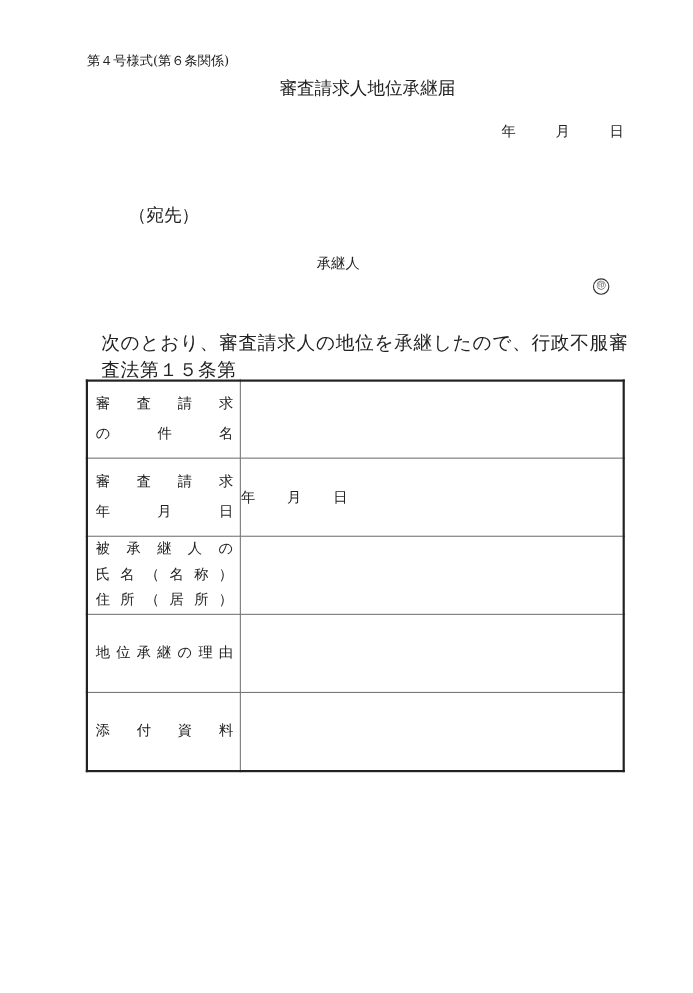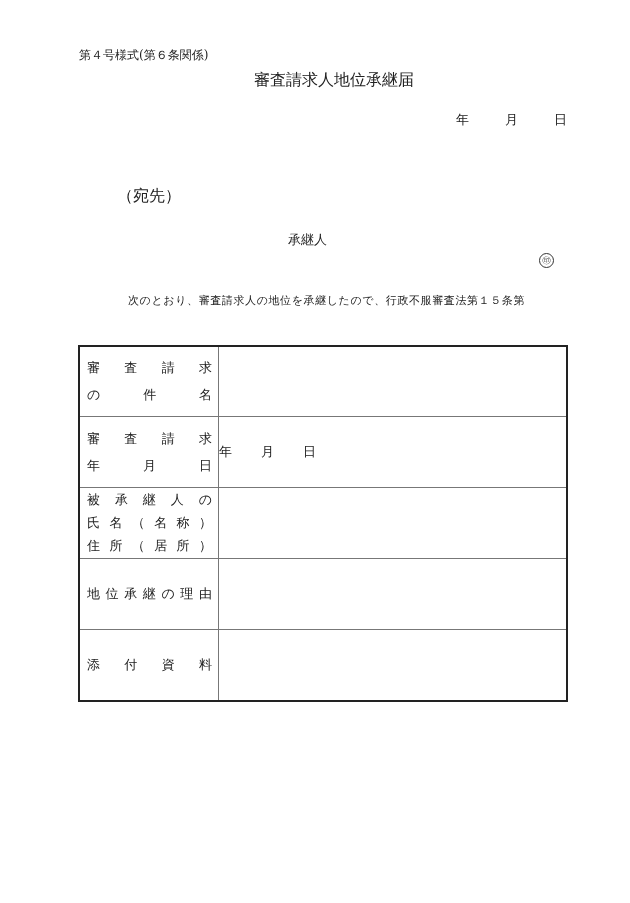--- a/index.html
+++ b/index.html
@@ -10,21 +10,21 @@
   }
   .abs { position:absolute; white-space:nowrap; }
   .form-number { left:79px; top:47px; font-size:12px; }
   .title { left:254px; top:70px; font-size:16px; }
   .date-line { left:456px; top:111px; font-size:13px; }
   .date-line span { display:inline-block; }
   .addressee { left:117px; top:158px; font-size:16px;margin-top:28px; }
   .successor { left:288px; top:231px; font-size:13px; }
   .seal { left:539px; top:253px; width:13px; height:13px; border:1px solid #333; border-radius:50%;
           font-size:9px; line-height:13px; text-align:center; }
-  .body-text { left:79px; top:288px; width:494px; font-size:11px; line-height:25px; white-space:normal;margin-left:36px; }
+  .body-text { left:79px; top:300px; width:494px; font-size:17px; line-height:25px; white-space:normal; }
   .body-text .l1 { display:block; padding-left:13px; letter-spacing:0.6px; }
   .body-text .l2 { display:block; }
 
   table.form-table {
     position:absolute; left:78px; top:345px; width:490px; height:357px;
     border-collapse:collapse; border:2px solid #222;
   }
   table.form-table td { border:1px solid #777; padding:0; vertical-align:middle; }
   td.label { width:125px; padding:0 6px 0 7px !important; font-size:13px; line-height:27px; }
   td.value { font-size:13px; }

